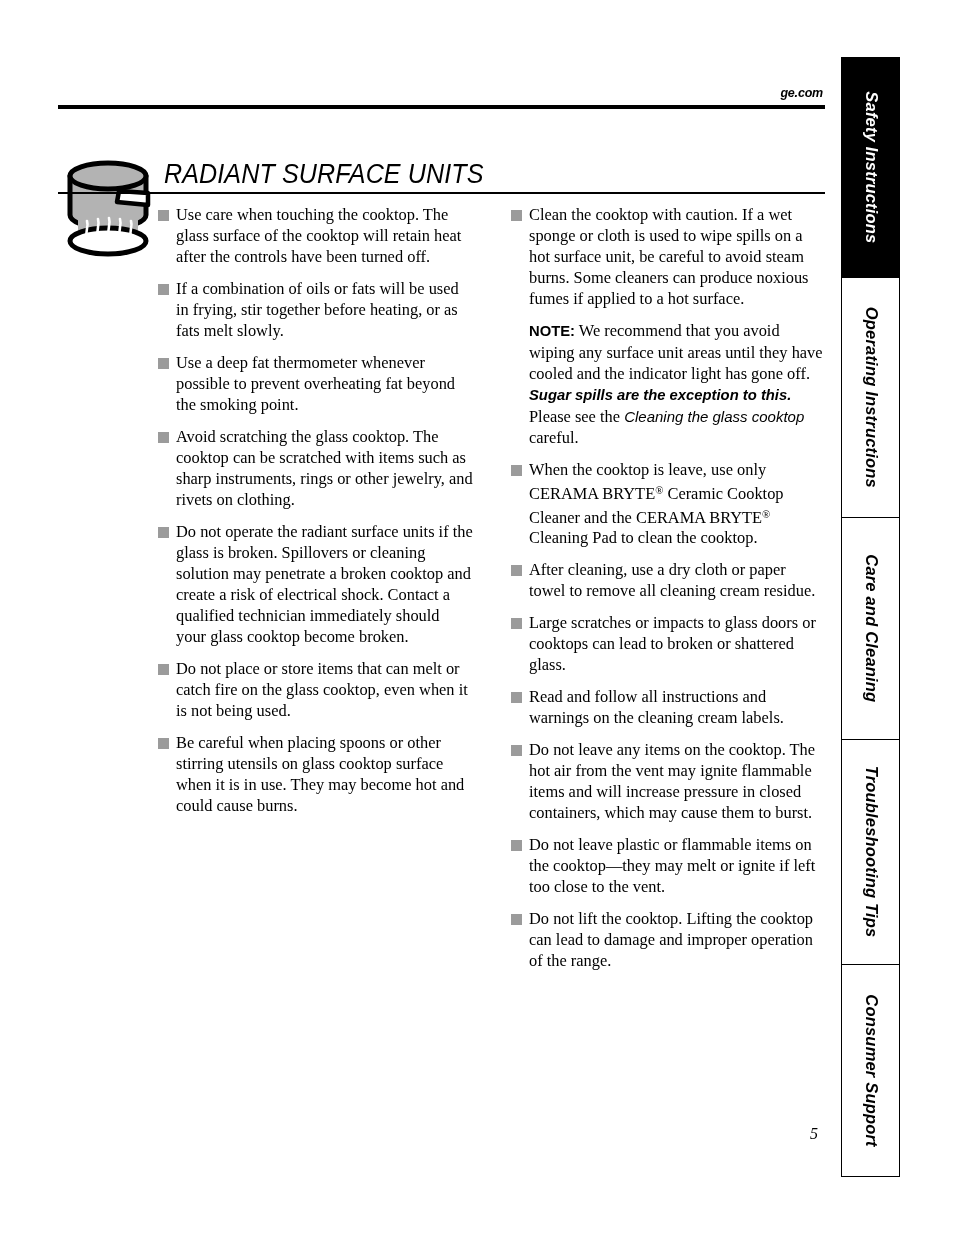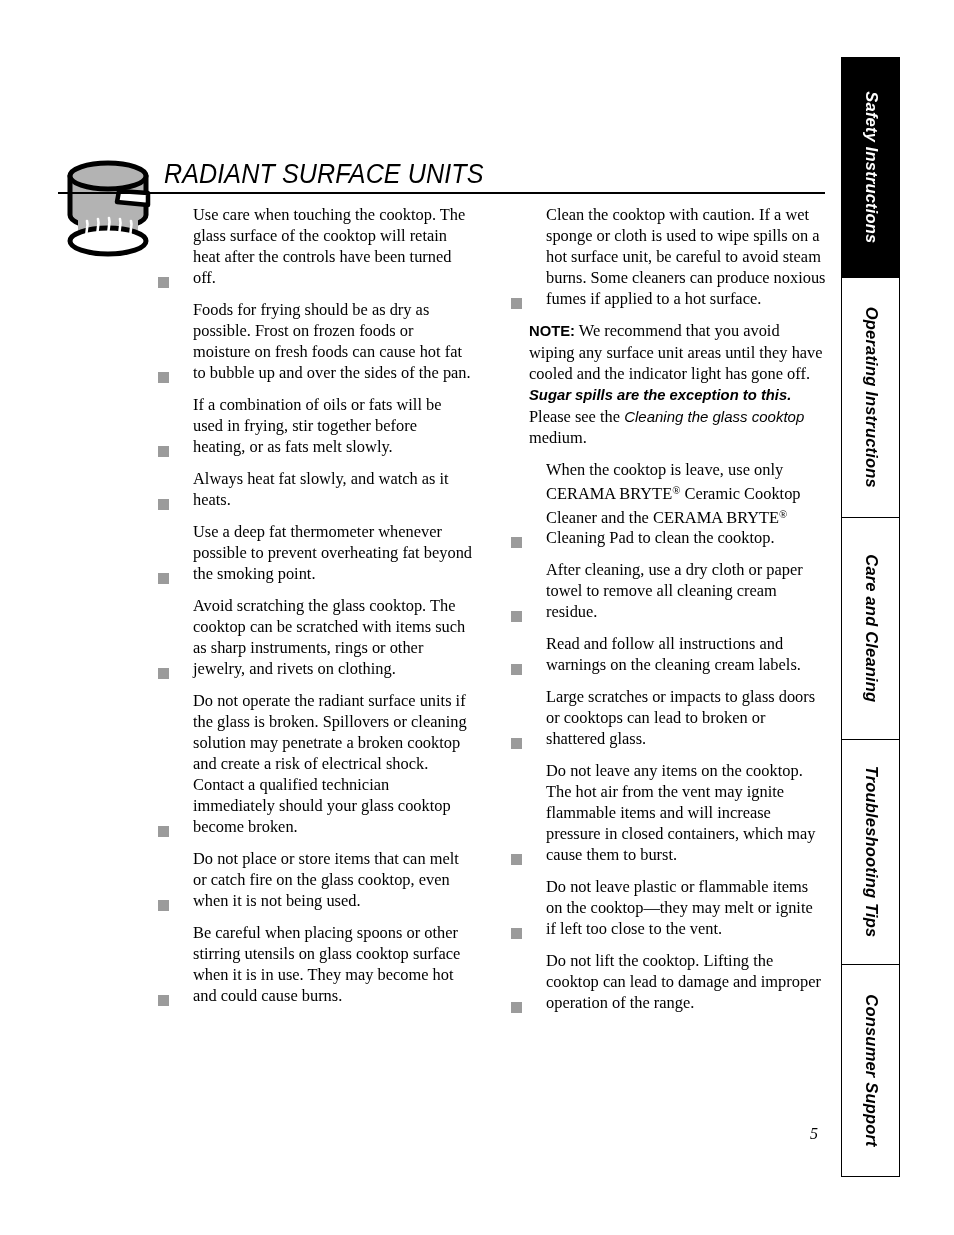--- a/index.html
+++ b/index.html
@@ -86,23 +86,22 @@
     left: 158px;
     top: 204px;
     width: 668px;
     display: flex;
     gap: 38px;
   }
   .column { width: 315px; }
 
   .bullet-item {
     display: flex;
-    align-items: flex-end;
+    align-items: flex-start;
     margin-bottom: 11px;
-    gap: 17px;
   }
   .bullet-marker {
     flex: 0 0 auto;
     width: 11px;
     height: 11px;
     background: #9b9b9b;
     margin-top: 6px;
     margin-right: 7px;
   }
   .bullet-text {
@@ -202,20 +201,24 @@
     font-family: "Liberation Serif", serif;
     font-style: italic;
     font-size: 16px;
   }
 </style>
 </head>
 <body>
 
 <div id="page">
 
+  <div id="header">
+    <div id="site-url">ge.com</div>
+    <div id="header-rule"></div>
+  </div>
 
   <div id="cooktop-illustration">
     <svg viewBox="0 0 118 110" width="118" height="110" xmlns="http://www.w3.org/2000/svg">
 
       <path d="M14,23 L14,62 A38,13 0 0 0 90,62 L90,23 Z" fill="#b3b3b3" stroke="#000000" stroke-width="5" stroke-linejoin="round"></path>
 
       <ellipse cx="52" cy="23" rx="38" ry="13" fill="#b3b3b3" stroke="#000000" stroke-width="5"></ellipse>
 
       <path d="M22,66 L22,88 A30,10 0 0 0 82,88 L82,66 Z" fill="#b3b3b3" stroke="none"></path>
 
@@ -239,29 +242,21 @@
   </div>
 
   <div id="columns">
     <div class="column" id="col-left">
         <div class="bullet-item">
           <span class="bullet-marker" style="background: rgb(155, 155, 155);"></span>
           <div class="bullet-text">Use care when touching the cooktop. The glass surface of the cooktop will retain heat after the controls have been turned off.</div>
         </div>
         <div class="bullet-item">
           <span class="bullet-marker" style="background: rgb(155, 155, 155);"></span>
-          <div class="bullet-text">Foods for frying should be as dry as possible. Frost on frozen foods or moisture on fresh foods can cause hot fat to bubble up and over the sides of the pan.</div>
-        </div>
-        <div class="bullet-item">
-          <span class="bullet-marker" style="background: rgb(155, 155, 155);"></span>
           <div class="bullet-text">If a combination of oils or fats will be used in frying, stir together before heating, or as fats melt slowly.</div>
-        </div>
-        <div class="bullet-item">
-          <span class="bullet-marker" style="background: rgb(155, 155, 155);"></span>
-          <div class="bullet-text">Always heat fat slowly, and watch as it heats.</div>
         </div>
         <div class="bullet-item">
           <span class="bullet-marker" style="background: rgb(155, 155, 155);"></span>
           <div class="bullet-text">Use a deep fat thermometer whenever possible to prevent overheating fat beyond the smoking point.</div>
         </div>
         <div class="bullet-item">
           <span class="bullet-marker" style="background: rgb(155, 155, 155);"></span>
           <div class="bullet-text">Avoid scratching the glass cooktop. The cooktop can be scratched with items such as sharp instruments, rings or other jewelry, and rivets on clothing.</div>
         </div>
         <div class="bullet-item">
@@ -276,37 +271,37 @@
           <span class="bullet-marker" style="background: rgb(155, 155, 155);"></span>
           <div class="bullet-text">Be careful when placing spoons or other stirring utensils on glass cooktop surface when it is in use. They may become hot and could cause burns.</div>
         </div>
       </div>
     <div class="column" id="col-right">
         <div class="bullet-item">
           <span class="bullet-marker" style="background: rgb(155, 155, 155);"></span>
           <div class="bullet-text">Clean the cooktop with caution. If a wet sponge or cloth is used to wipe spills on a hot surface unit, be careful to avoid steam burns. Some cleaners can produce noxious fumes if applied to a hot surface.</div>
         </div>
         <div class="note-item">
-          <div class="note-text"><span class="nb-upright">NOTE:</span><span> We recommend that you avoid wiping any surface unit areas until they have cooled and the indicator light has gone off. </span><span class="nb">Sugar spills are the exception to this.</span><span> Please see the </span><span class="ni">Cleaning the glass cooktop</span><span> medium.</span></div>
+          <div class="note-text"><span class="nb-upright">NOTE:</span><span> We recommend that you avoid wiping any surface unit areas until they have cooled and the indicator light has gone off. </span><span class="nb">Sugar spills are the exception to this.</span><span> Please see the </span><span class="ni">Cleaning the glass cooktop</span><span> careful.</span></div>
         </div>
         <div class="bullet-item">
           <span class="bullet-marker" style="background: rgb(155, 155, 155);"></span>
           <div class="bullet-text"><span>When the cooktop is leave, use only CERAMA BRYTE</span><span class="reg">®</span><span> Ceramic Cooktop Cleaner and the CERAMA BRYTE</span><span class="reg">®</span><span> Cleaning Pad to clean the cooktop.</span></div>
         </div>
         <div class="bullet-item">
           <span class="bullet-marker" style="background: rgb(155, 155, 155);"></span>
           <div class="bullet-text">After cleaning, use a dry cloth or paper towel to remove all cleaning cream residue.</div>
         </div>
         <div class="bullet-item">
           <span class="bullet-marker" style="background: rgb(155, 155, 155);"></span>
+          <div class="bullet-text">Large scratches or impacts to glass doors or cooktops can lead to broken or shattered glass.</div>
+        </div>
+        <div class="bullet-item">
+          <span class="bullet-marker" style="background: rgb(155, 155, 155);"></span>
           <div class="bullet-text">Read and follow all instructions and warnings on the cleaning cream labels.</div>
-        </div>
-        <div class="bullet-item">
-          <span class="bullet-marker" style="background: rgb(155, 155, 155);"></span>
-          <div class="bullet-text">Large scratches or impacts to glass doors or cooktops can lead to broken or shattered glass.</div>
         </div>
         <div class="bullet-item">
           <span class="bullet-marker" style="background: rgb(155, 155, 155);"></span>
           <div class="bullet-text">Do not leave any items on the cooktop. The hot air from the vent may ignite flammable items and will increase pressure in closed containers, which may cause them to burst.</div>
         </div>
         <div class="bullet-item">
           <span class="bullet-marker" style="background: rgb(155, 155, 155);"></span>
           <div class="bullet-text">Do not leave plastic or flammable items on the cooktop—they may melt or ignite if left too close to the vent.</div>
         </div>
         <div class="bullet-item">

